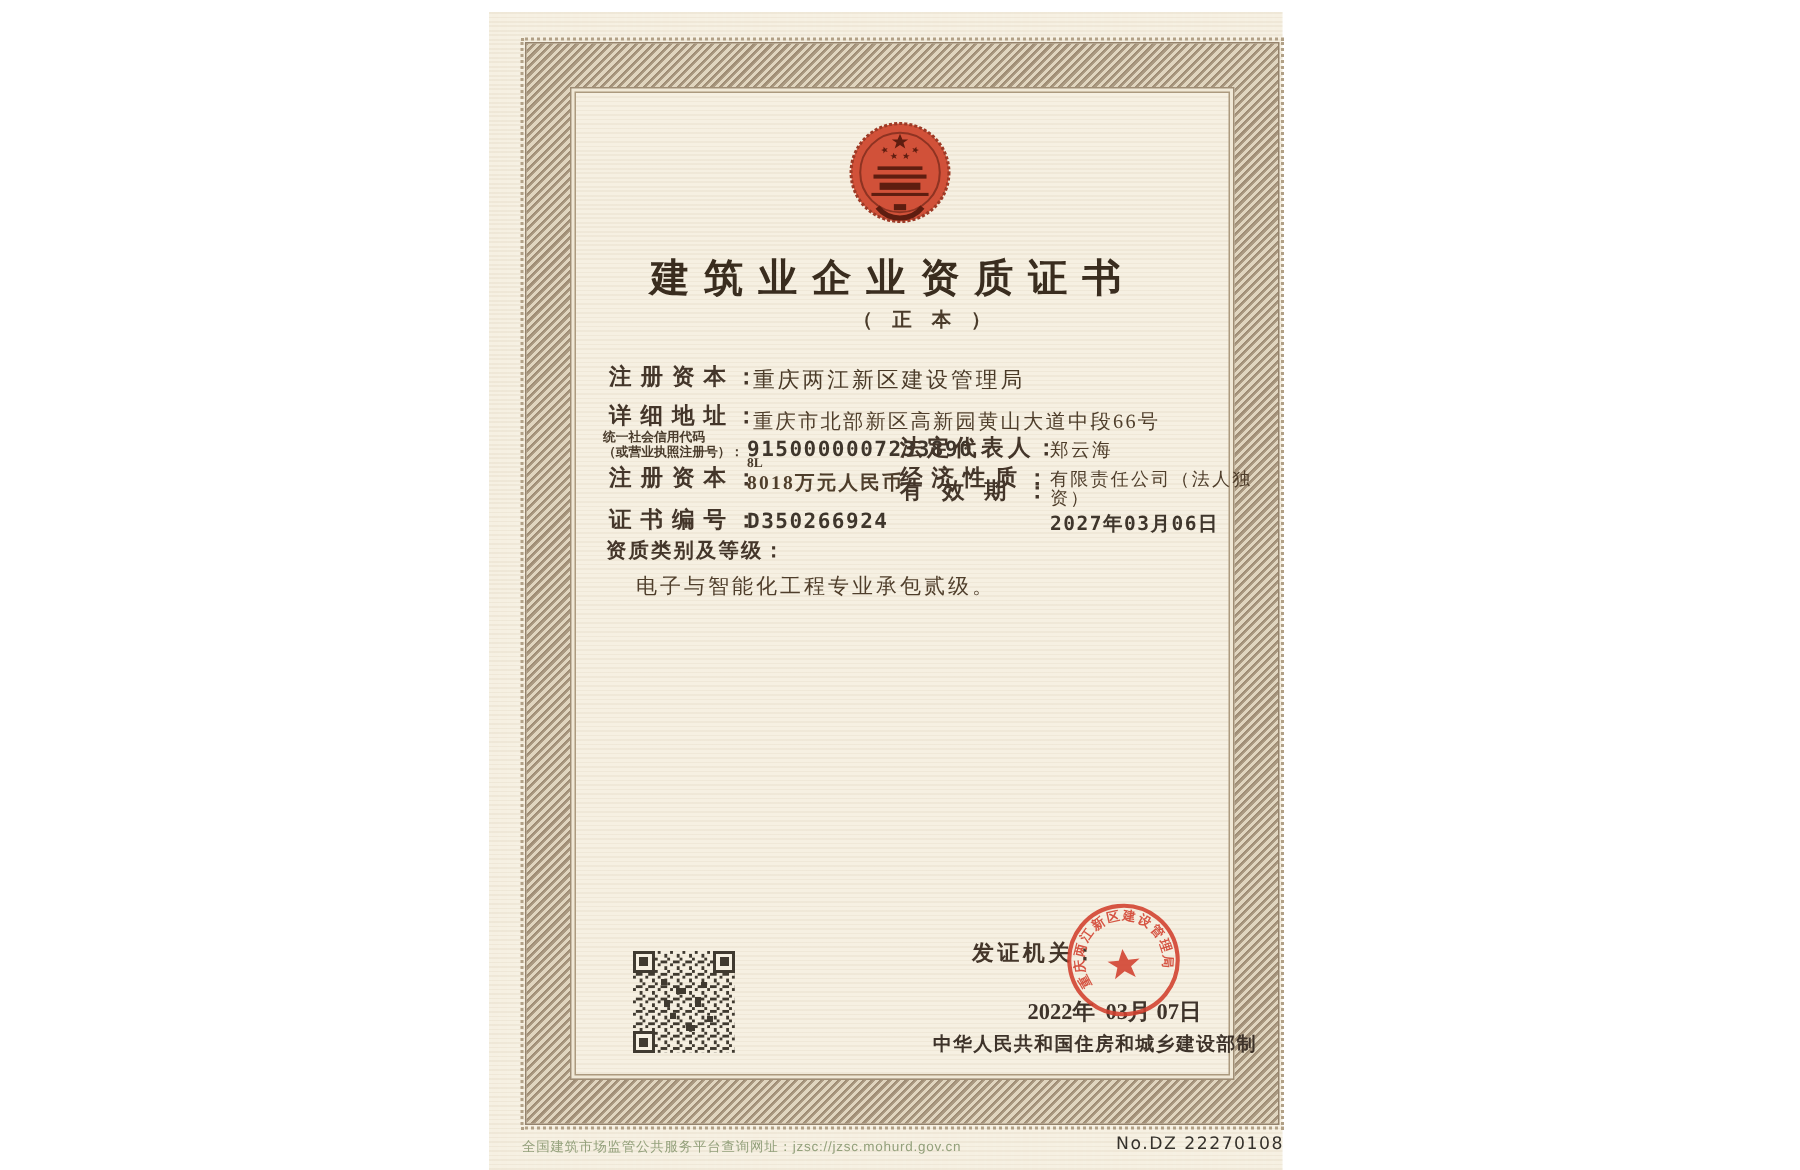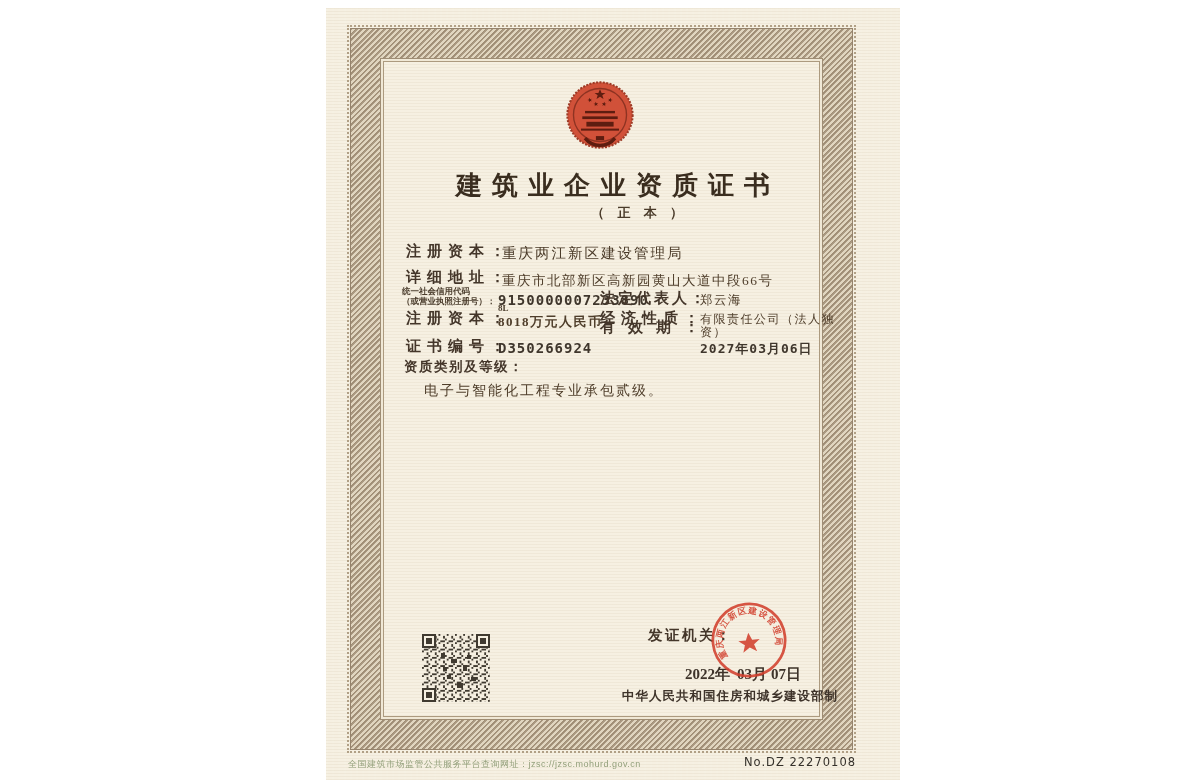--- a/index.html
+++ b/index.html
@@ -3,21 +3,21 @@
 <meta charset="utf-8">
 <title>建筑业企业资质证书</title>
 <style>
   html,body{margin:0;padding:0;}
   body{
     width:1200px;height:780px;background:#ffffff;overflow:hidden;
     font-family:"Liberation Serif",serif;
     position:relative;
   }
   .paper{
-    position:absolute;left:326px;top:8px;width:574px;height:772px;
+    position:absolute;left:326px;top:8px;width:529px;height:772px;
     background-color:#f6f0e2;
     background-image:
       repeating-linear-gradient(0deg, rgba(196,178,148,0.14) 0 1px, rgba(255,255,255,0) 1px 3px),
       repeating-linear-gradient(90deg, rgba(255,255,255,0.05) 0 2px, rgba(0,0,0,0) 2px 6px);
   }
   .frame{
     position:absolute;left:24px;top:20px;width:503px;height:722px;box-sizing:border-box;
     background-image:repeating-linear-gradient(135deg,#ab9a82 0 1px,#e0d5bf 1px 3px,#a08e76 3px 4px);
     border:1px solid #95836c;
     outline:2px dotted #b1a086;outline-offset:1px;

